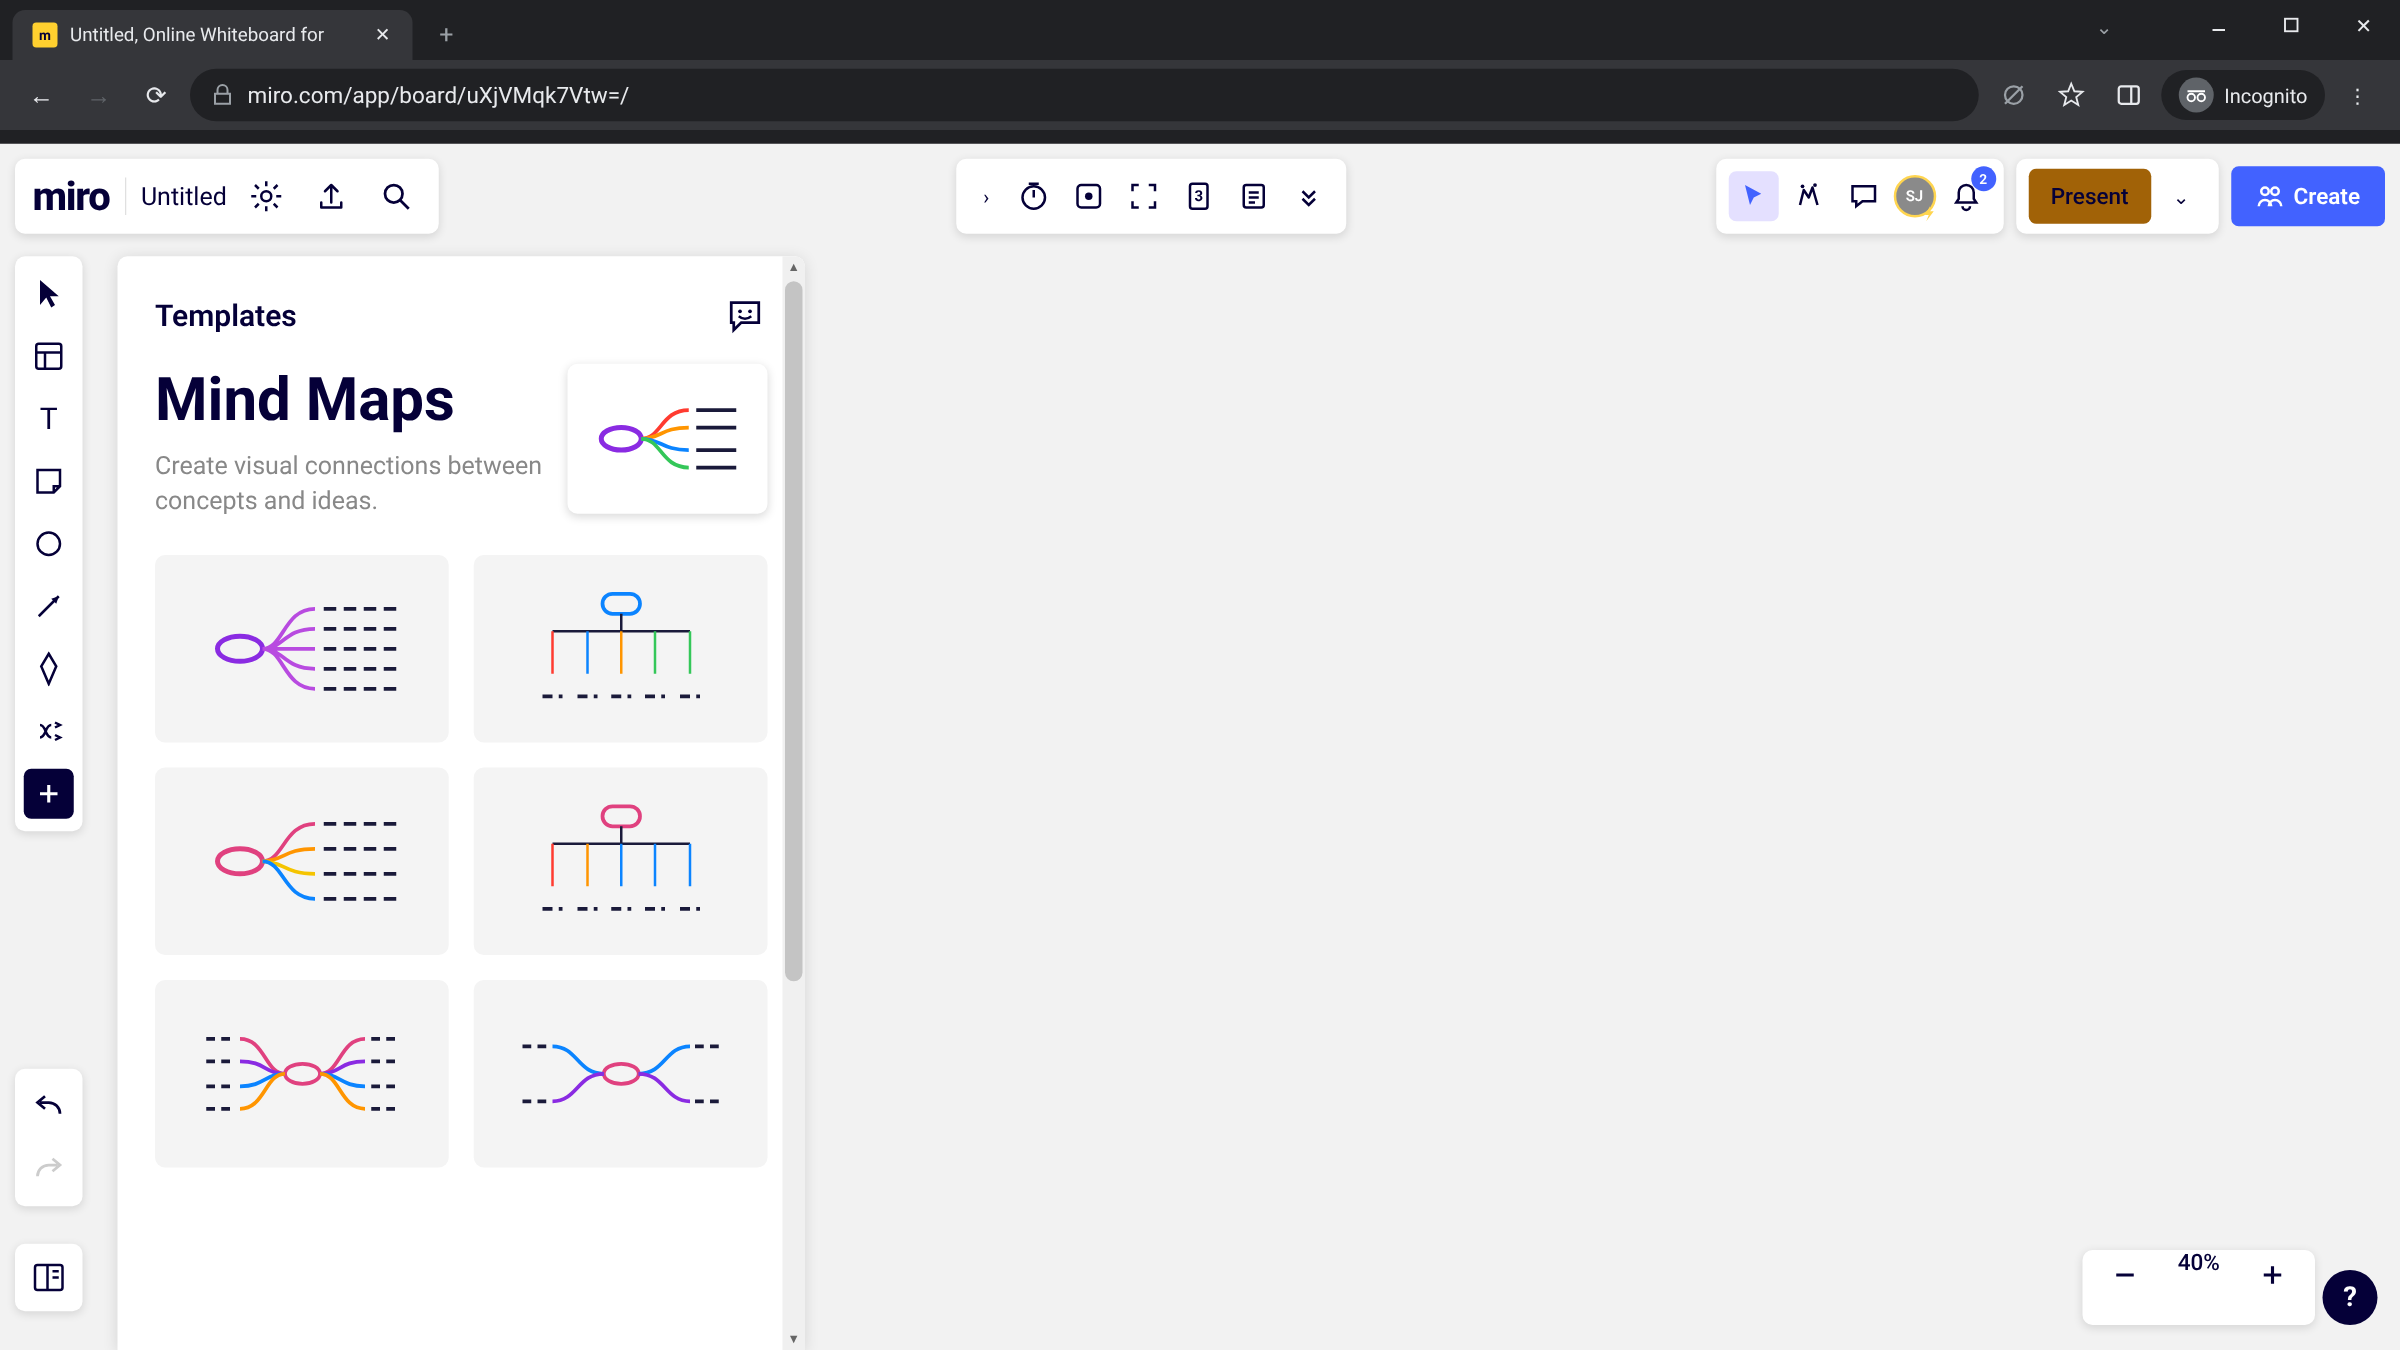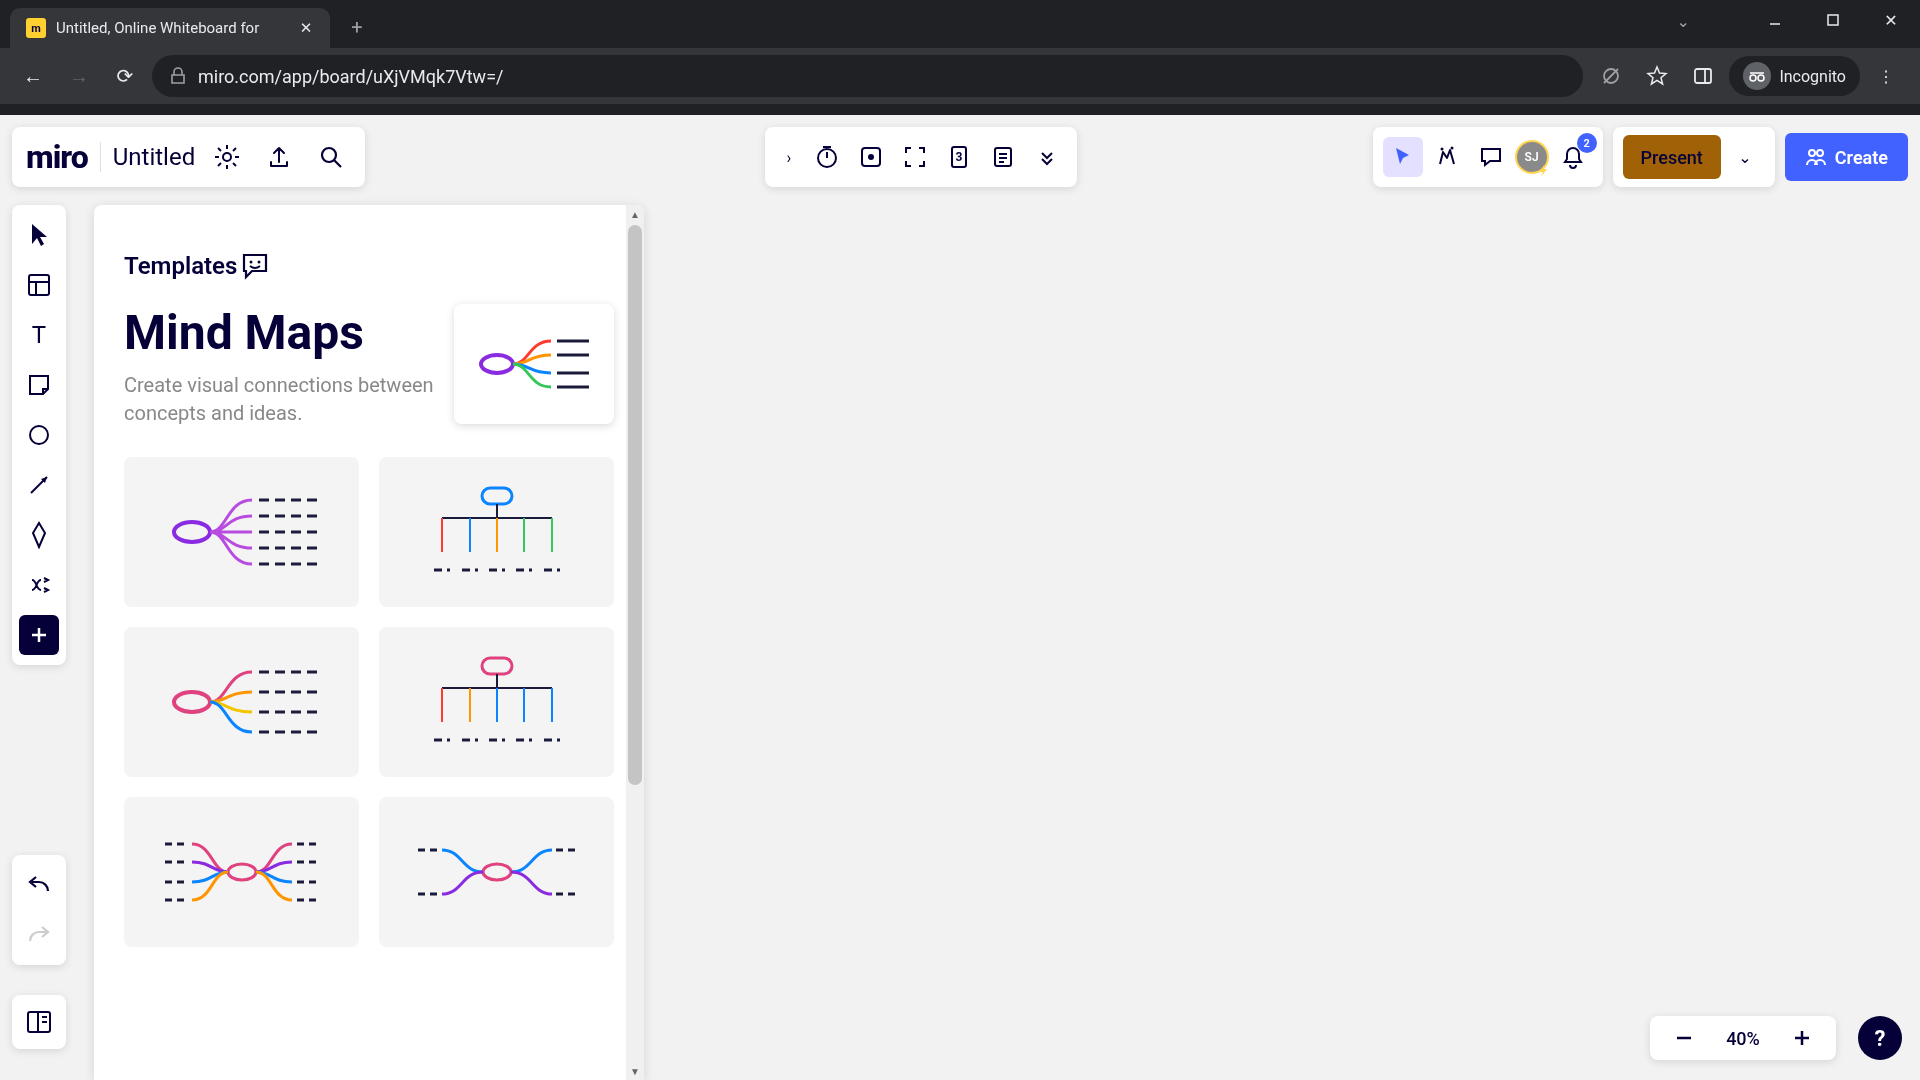--- a/index.html
+++ b/index.html
@@ -26,21 +26,21 @@
 .incog-pill { display:flex; align-items:center; gap:8px; background:#202124; padding:6px 14px; border-radius:22px; }
 .incog-av { width:28px; height:28px; border-radius:50%; background:#5f6368; display:flex; align-items:center; justify-content:center; }
 
 
 .app { position:absolute; top:115px; left:0; right:0; bottom:0; background:#f2f2f2; }
 
 
 .tl-panel { position:absolute; top:12px; left:12px; height:60px; background:#fff; border-radius:8px; box-shadow:0 2px 8px rgba(0,0,0,.12); display:flex; align-items:center; padding:0 14px; gap:12px; }
 .miro-logo { font-size:32px; font-weight:800; letter-spacing:-1px; color:#050038; }
 .vline { width:1px; height:30px; background:#e0e0e0; }
-.board-name { font-size:24px; color:#050038; cursor:pointer; }
+.board-name { font-size:20px; color:#050038; cursor:pointer; }
 .icon-btn { width:40px; height:40px; display:flex; align-items:center; justify-content:center; cursor:pointer; color:#050038; border-radius:6px; }
 
 
 .center-toolbar { position:absolute; top:12px; left:765px; height:60px; background:#fff; border-radius:8px; box-shadow:0 2px 8px rgba(0,0,0,.12); display:flex; align-items:center; padding:0 10px; gap:4px; }
 .ct-expand { width:28px; display:flex; align-items:center; justify-content:center; cursor:pointer; color:#050038; }
 
 
 .rt-panel { position:absolute; top:12px; right:12px; height:60px; display:flex; align-items:center; gap:10px; }
 .rt-group { height:60px; background:#fff; border-radius:8px; box-shadow:0 2px 8px rgba(0,0,0,.12); display:flex; align-items:center; padding:0 10px; gap:4px; }
 .cursor-active { background:#e4e0ff; border-radius:6px; }
@@ -53,21 +53,21 @@
 
 .left-tools { position:absolute; left:12px; top:90px; width:54px; background:#fff; border-radius:8px; box-shadow:0 2px 8px rgba(0,0,0,.12); display:flex; flex-direction:column; align-items:center; padding:10px 0; gap:10px; }
 .tool { width:40px; height:40px; display:flex; align-items:center; justify-content:center; cursor:pointer; color:#050038; border-radius:6px; }
 .tool.add { background:#050038; color:#fff; }
 .undo-redo { position:absolute; left:12px; top:740px; width:54px; background:#fff; border-radius:8px; box-shadow:0 2px 8px rgba(0,0,0,.12); display:flex; flex-direction:column; align-items:center; padding:10px 0; gap:10px; }
 .redo-dis { color:#ccc; }
 .frames-btn { position:absolute; left:12px; top:880px; width:54px; height:54px; background:#fff; border-radius:8px; box-shadow:0 2px 8px rgba(0,0,0,.12); display:flex; align-items:center; justify-content:center; cursor:pointer; }
 
 
 .templates { position:absolute; left:94px; top:90px; width:550px; bottom:0; background:#fff; border-radius:8px 8px 0 0; box-shadow:0 2px 12px rgba(0,0,0,.12); padding:30px 30px 20px; overflow:hidden; }
-.tmpl-head { display:flex; align-items:center; margin-bottom:20px;margin-top:13px; }
+.tmpl-head { display:flex; justify-content:space-between; align-items:center; margin-bottom:20px; }
 .tmpl-title { font-size:24px; font-weight:600; color:#050038; }
 .tmpl-feedback { width:36px; height:36px; display:flex; align-items:center; justify-content:center; cursor:pointer; }
 .tmpl-hero { display:flex; gap:20px; margin-bottom:30px; }
 .tmpl-hero-text { flex:1; }
 .tmpl-category { font-size:48px; font-weight:700; color:#050038; margin-bottom:10px; }
 .tmpl-desc { font-size:20px; color:#888; line-height:1.4; }
 .tmpl-hero-thumb { width:160px; height:120px; background:#fff; border-radius:8px; box-shadow:0 2px 8px rgba(0,0,0,.15); display:flex; align-items:center; justify-content:center; }
 .tmpl-grid { display:grid; grid-template-columns:1fr 1fr; gap:20px; }
 .tmpl-item { height:150px; background:#f4f4f4; border-radius:8px; display:flex; align-items:center; justify-content:center; cursor:pointer; }
 .scrollbar-track { position:absolute; right:0; top:0; bottom:0; width:18px; background:#f0f0f0; }
@@ -94,21 +94,21 @@
 .chip { height:36px; border:1px solid #ddd; border-radius:6px; display:flex; align-items:center; padding:0 10px; gap:8px; font-size:16px; color:#444; cursor:pointer; }
 .chip-av { width:20px; height:20px; border-radius:50%; background:#8a8a8a; color:#fff; font-size:9px; display:flex; align-items:center; justify-content:center; }
 
 .frame1-label { position:absolute; left:748px; top:702px; font-size:22px; color:#5f5f5f; }
 .frame1 { position:absolute; left:748px; top:730px; width:580px; height:180px; background:#fff; border:1px solid #eee; }
 .sticky { position:absolute; left:928px; top:778px; width:90px; height:88px; background:#fff9b1; box-shadow:2px 3px 4px rgba(0,0,0,.15); }
 
 .handle-icon { position:absolute; right:270px; top:445px; color:#999; font-size:18px; }
 
 
-.zoom-panel { position:absolute; right:84px; bottom:20px; height:44px; background:#fff; border-radius:8px; box-shadow:0 2px 8px rgba(0,0,0,.12); display:flex; align-items:center; padding:0 14px; gap:14px; }
+.zoom-panel { position:absolute; right:68px; bottom:20px; height:60px; background:#fff; border-radius:8px; box-shadow:0 2px 8px rgba(0,0,0,.12); display:flex; align-items:flex-start; padding:0 14px; gap:14px; }
 .zoom-val { font-size:18px; font-weight:500; color:#050038; min-width:50px; text-align:center; }
 .help-btn { position:absolute; right:18px; bottom:20px; width:44px; height:44px; border-radius:50%; background:#050038; color:#fff; display:flex; align-items:center; justify-content:center; font-size:22px; font-weight:700; cursor:pointer; }
 
 
 svg { display:block; }
 </style>
 </head>
 <body>
 
 <div class="browser-chrome">

